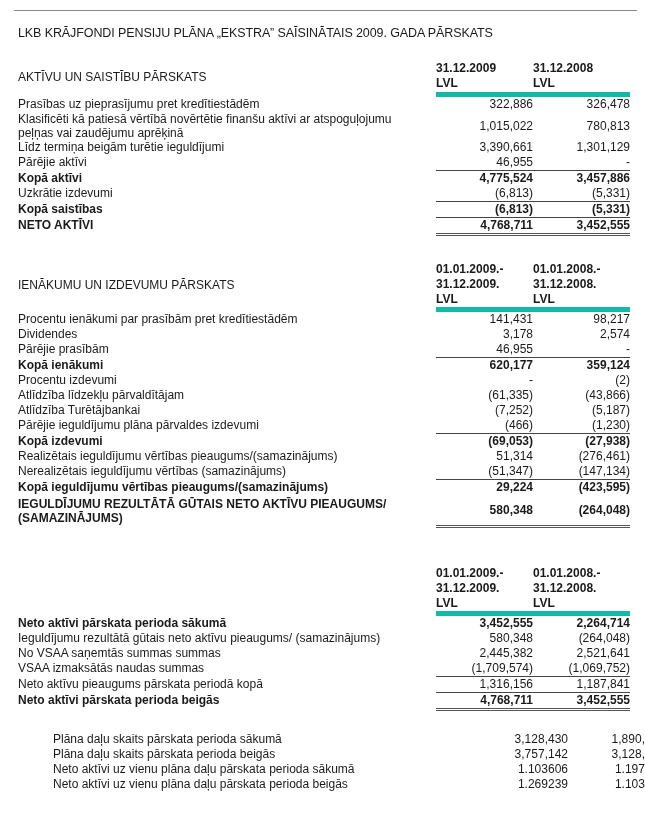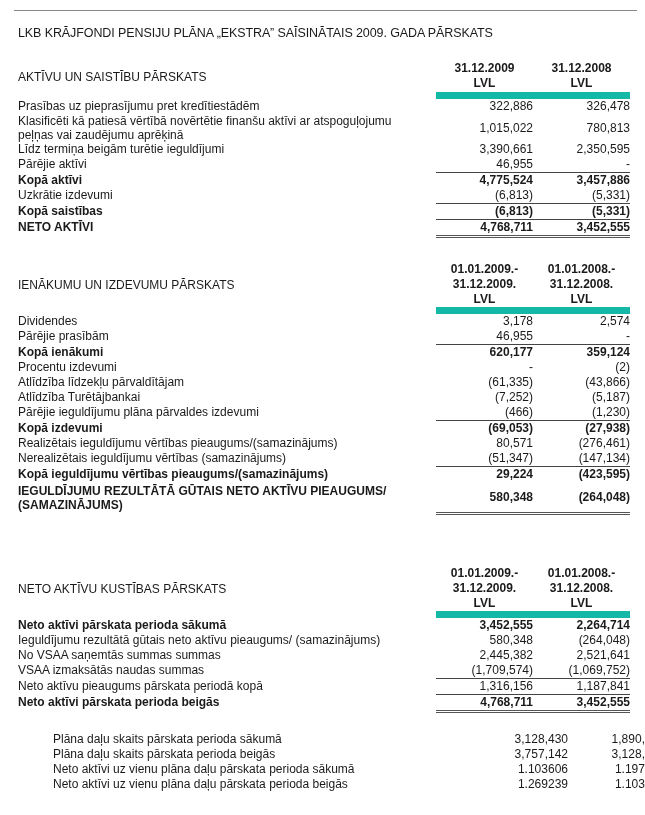--- a/index.html
+++ b/index.html
@@ -7,22 +7,22 @@
     width: 645px; height: 815px; position: relative; overflow: hidden;
     font-family: "Liberation Sans", sans-serif; color: #1a1a1a;
     font-size: 12px;
   }
   .topline { position: absolute; left: 14px; right: 8px; top: 10px; border-top: 1px solid #888; }
   .doc-title { position: absolute; left: 18px; top: 26px; font-size: 12.5px; letter-spacing: -0.1px; }
   .section { position: absolute; left: 18px; width: 612px; }
   .hdr { position: relative; }
   .hdr .sec-title { position: absolute; left: 0; bottom: 4px; font-size: 12px; }
   .hdr .cols { display: flex; justify-content: flex-end; }
-  .hdr .col { width: 97px; text-align: center; font-weight: bold; line-height: 15px; font-size: 12px; }
-  .rows { border-top: 7px solid #14b8a6; margin-left: 420px; }
+  .hdr .col { width: 97px; text-align: left; font-weight: bold; line-height: 15px; font-size: 12px; }
+  .rows { border-top: 5px solid #14b8a6; margin-left: 420px; }
   .row { display: flex; height: 15px; line-height: 15px; font-size: 12px; position: relative; }
   .row .lbl { position: absolute; left: -420px; white-space: nowrap; }
   .row .v { width: 97px; text-align: right; }
   .row.two { height: 28px; align-items: flex-end; }
   .row.two .lbl { white-space: normal; width: 400px; line-height: 14px; }
   .row.two .v { line-height: 28px; }
   .bold { font-weight: bold; }
   .line-above { border-top: 1px solid #444; }
   .dbl-below { border-bottom: 3px double #555; }
   .rows-plain { margin-left: 420px; }
@@ -54,21 +54,21 @@
         <span class="v">326,478</span>
       </div>
     <div class="row two">
         <span class="lbl" style="left:-418px">Klasificēti kā patiesā vērtībā novērtētie finanšu aktīvi ar atspoguļojumu peļņas vai zaudējumu aprēķinā</span>
         <span class="v">1,015,022</span>
         <span class="v">780,813</span>
       </div>
     <div class="row">
         <span class="lbl" style="left:-418px">Līdz termiņa beigām turētie ieguldījumi</span>
         <span class="v">3,390,661</span>
-        <span class="v">2,350,595</span>
+        <span class="v">1,301,129</span>
       </div>
     <div class="row">
         <span class="lbl" style="left:-418px">Pārējie aktīvi</span>
         <span class="v">46,955</span>
         <span class="v">-</span>
       </div>
     <div class="row bold line-above">
         <span class="lbl" style="left:-418px">Kopā aktīvi</span>
         <span class="v">4,775,524</span>
         <span class="v">3,457,886</span>
@@ -102,20 +102,25 @@
       </div>
       <div class="col">
         <div>01.01.2008.-</div>
         <div>31.12.2008.</div>
         <div>LVL</div>
       </div>
     </div>
   </div>
   <div class="rows" style="margin-left:418px;">
     <div class="row">
+        <span class="lbl" style="left:-418px">Procentu ienākumi par prasībām pret kredītiestādēm</span>
+        <span class="v">141,431</span>
+        <span class="v">98,217</span>
+      </div>
+    <div class="row">
         <span class="lbl" style="left:-418px">Dividendes</span>
         <span class="v">3,178</span>
         <span class="v">2,574</span>
       </div>
     <div class="row">
         <span class="lbl" style="left:-418px">Pārējie prasībām</span>
         <span class="v">46,955</span>
         <span class="v">-</span>
       </div>
     <div class="row bold line-above">
@@ -143,21 +148,21 @@
         <span class="v">(466)</span>
         <span class="v">(1,230)</span>
       </div>
     <div class="row bold line-above">
         <span class="lbl" style="left:-418px">Kopā izdevumi</span>
         <span class="v">(69,053)</span>
         <span class="v">(27,938)</span>
       </div>
     <div class="row">
         <span class="lbl" style="left:-418px">Realizētais ieguldījumu vērtības pieaugums/(samazinājums)</span>
-        <span class="v">80,571</span>
+        <span class="v">51,314</span>
         <span class="v">(276,461)</span>
       </div>
     <div class="row">
         <span class="lbl" style="left:-418px">Nerealizētais ieguldījumu vērtības (samazinājums)</span>
         <span class="v">(51,347)</span>
         <span class="v">(147,134)</span>
       </div>
     <div class="row bold line-above">
         <span class="lbl" style="left:-418px">Kopā ieguldījumu vērtības pieaugums/(samazinājums)</span>
         <span class="v">29,224</span>
@@ -166,21 +171,20 @@
     <div class="row two bold dbl-below" style="height:30px;">
         <span class="lbl" style="left:-418px;width:410px;">IEGULDĪJUMU REZULTĀTĀ GŪTAIS NETO AKTĪVU PIEAUGUMS/ (SAMAZINĀJUMS)</span>
         <span class="v" style="line-height:30px">580,348</span>
         <span class="v" style="line-height:30px">(264,048)</span>
       </div>
   </div>
 </div>
 
 <div class="section" style="top:566px;">
   <div class="hdr" style="height:45px;">
-    <div class="sec-title" style="bottom:15px;">NETO AKTĪVU KUSTĪBAS PĀRSKATS</div>
     <div class="cols">
       <div class="col">
         <div>01.01.2009.-</div>
         <div>31.12.2009.</div>
         <div>LVL</div>
       </div>
       <div class="col">
         <div>01.01.2008.-</div>
         <div>31.12.2008.</div>
         <div>LVL</div>

